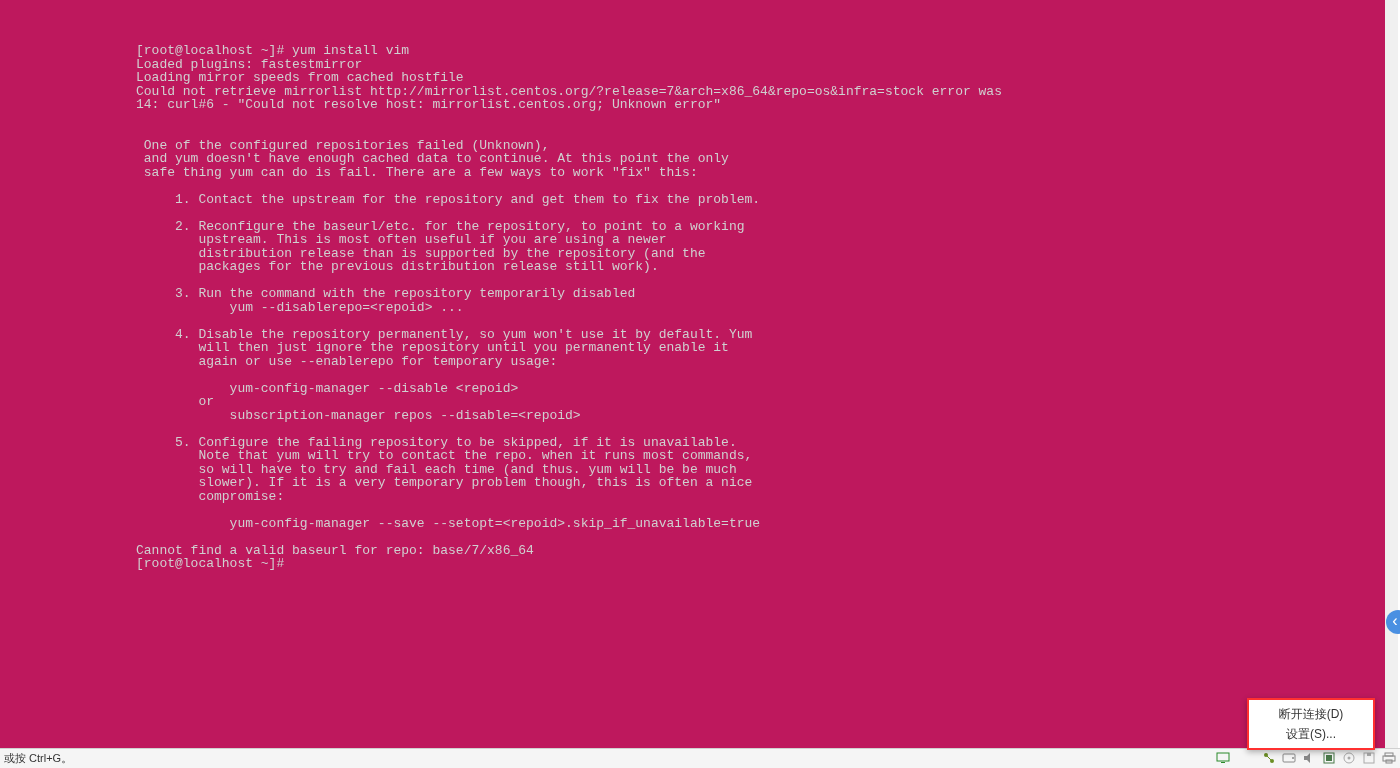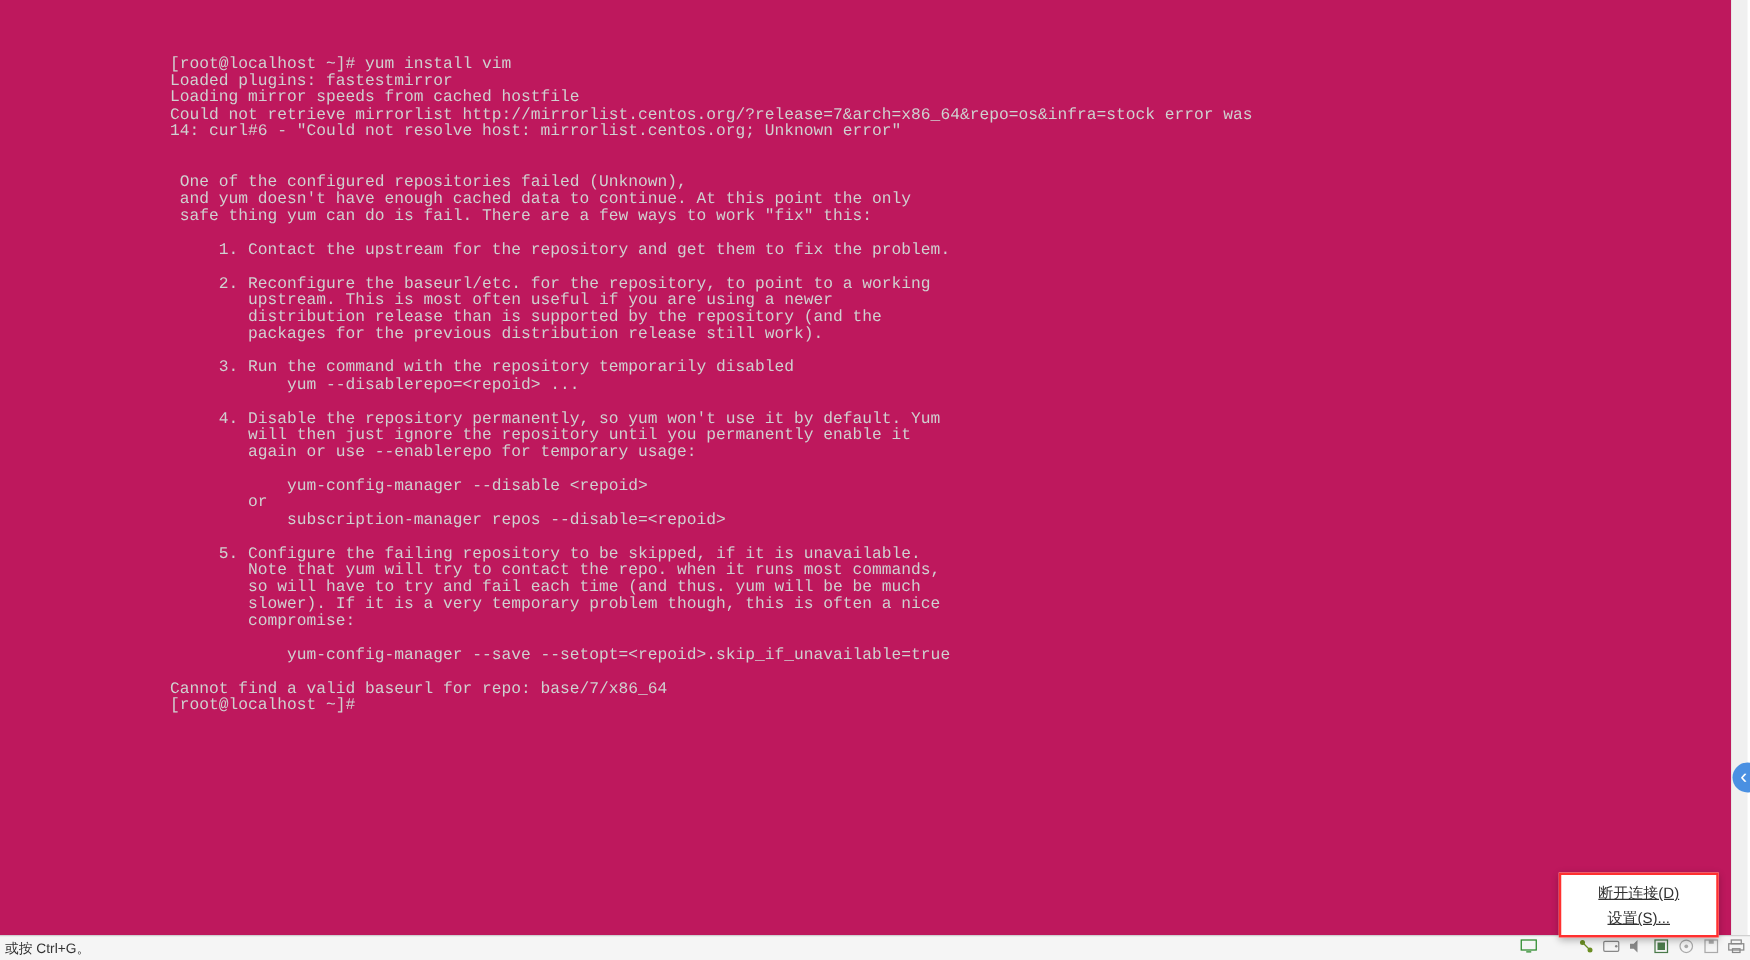--- a/index.html
+++ b/index.html
@@ -71,21 +71,20 @@
       right: 25px;
       bottom: 18px;
       width: 128px;
       background: #fff;
       border: 2px solid #ff3030;
       box-shadow: 0 2px 6px rgba(0,0,0,0.3);
       padding: 4px 0;
       font-family: "Microsoft YaHei", sans-serif;
       font-size: 12px;
       color: #333;
-      text-decoration: underline;
     }
     .context-menu-item {
       padding: 2px 14px;
       line-height: 16px;
       cursor: pointer;
       text-align: center;
     }
     .side-handle {
       position: absolute;
       right: -10px;

